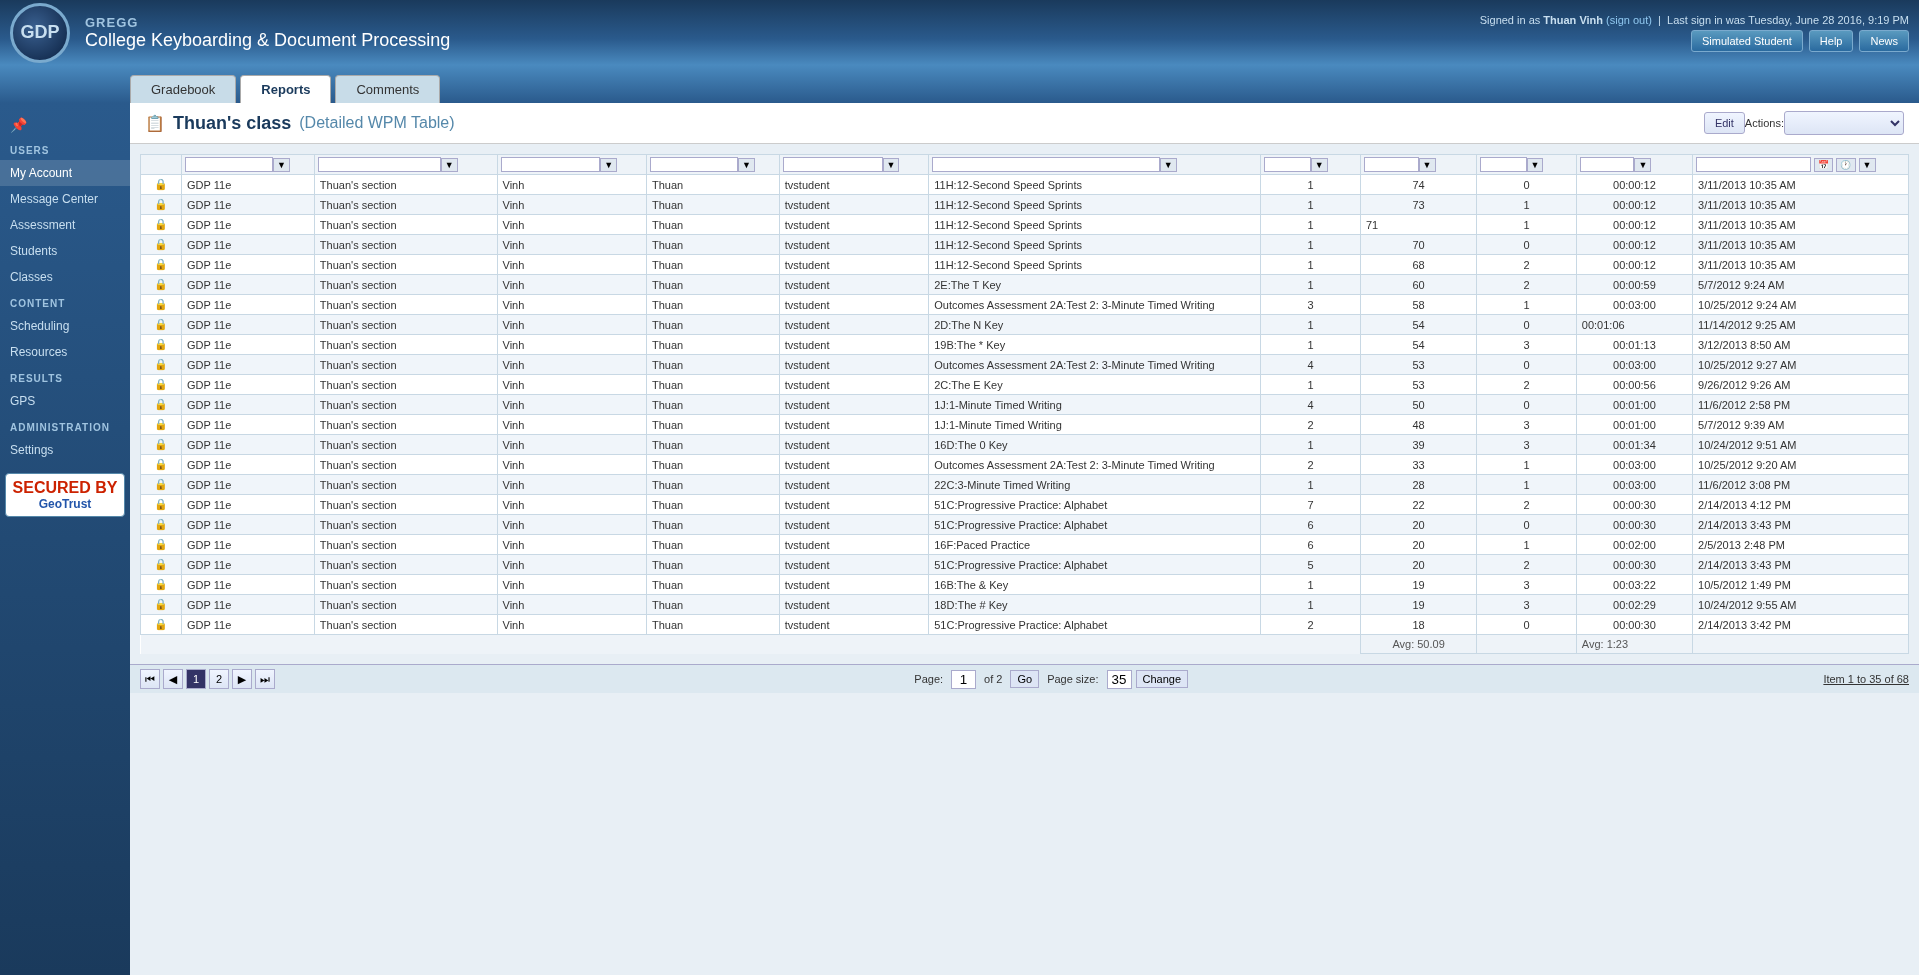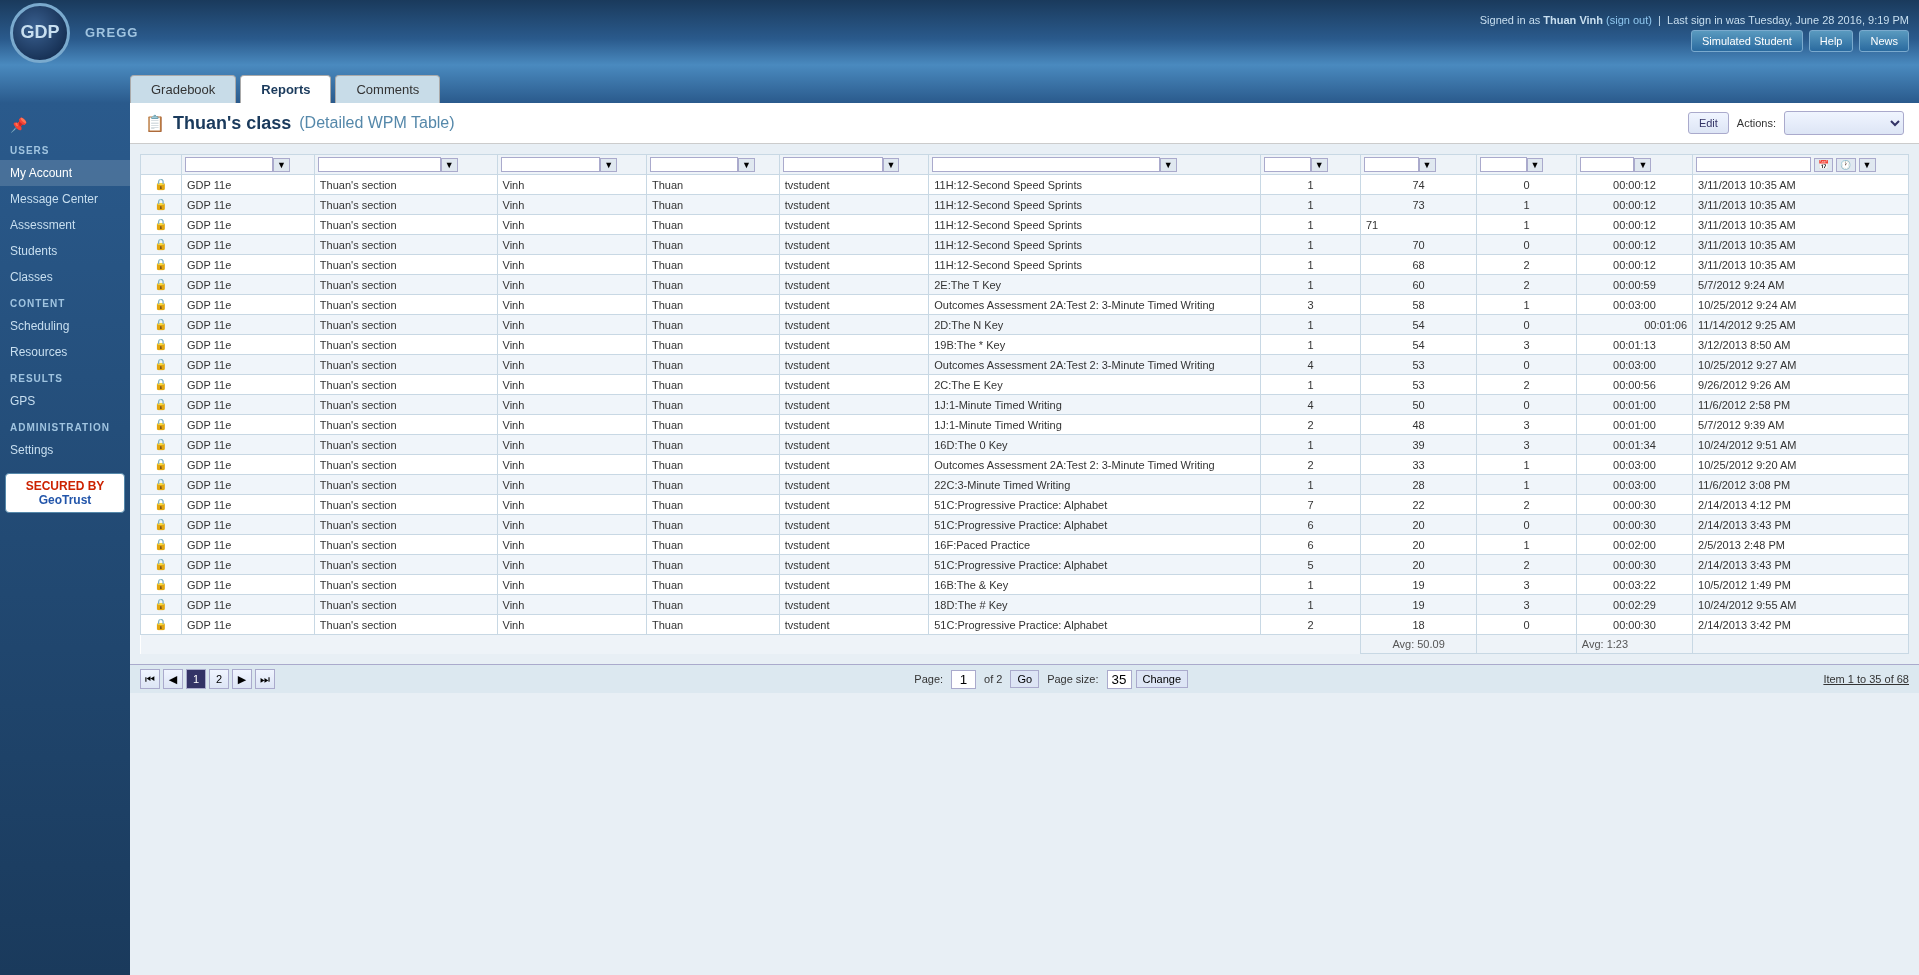--- a/index.html
+++ b/index.html
@@ -111,21 +111,21 @@
       padding: 8px 15px;
       display: flex;
       align-items: center;
       justify-content: space-between;
       border-bottom: 1px solid #ccc;
     }
     #page-title-area { display: flex; align-items: center; gap: 8px; }
     #page-title-icon { color: #5588aa; font-size: 16px; }
     #page-title-text { font-size: 18px; font-weight: bold; color: #1a3a5c; }
     #page-title-sub { font-size: 16px; color: #5588aa; }
-    #page-actions { display: flex; align-items: center; gap: 8px; }
+    #page-actions { display: flex; align-items: center; gap: 0; }
     .action-btn {
       padding: 4px 10px;
       border: 1px solid #aac;
       border-radius: 3px;
       background: linear-gradient(180deg, #f0f5ff, #dde5f5);
       cursor: pointer;
       font-size: 11px;
       color: #336;
       display: flex; align-items: center; gap: 4px;
     }
@@ -224,31 +224,32 @@
     #geotrust {
       margin: 10px 5px;
       background: white;
       border: 1px solid #5588aa;
       border-radius: 4px;
       padding: 5px;
       text-align: center;
       font-size: 9px;
       color: #336;
     }
-    #geotrust .geo-red { color: #cc2200; font-weight: bold; font-size: 12px; }
+    #geotrust .geo-red { color: #cc2200; font-weight: bold; font-size: 16px; }
   </style>
 </head>
 <body>
 
 <div id="header">
   <div id="logo-circle">
     <span>GDP</span>
   </div>
   <div id="header-title">
     <div class="brand">GREGG</div>
+    <div class="product">College Keyboarding &amp; Document Processing</div>
   </div>
   <div id="header-right">
     <div id="signed-in-text">
       <span>Signed in as</span>
       <strong>Thuan Vinh</strong>
       <span style="cursor:pointer;color:#90c8f0">(sign out)</span>
       &nbsp;|&nbsp;
       <span>Last sign in was Tuesday, June 28 2016, 9:19 PM</span>
     </div>
     <div id="header-buttons">
@@ -433,21 +434,21 @@
       <td class="col-icon"><span class="lock-icon">🔒</span></td>
       <td class="col-segment">GDP 11e</td>
       <td class="col-course">Thuan's section</td>
       <td class="col-lastname">Vinh</td>
       <td class="col-firstname">Thuan</td>
       <td class="col-studentid">tvstudent</td>
       <td class="col-title">2D:The N Key</td>
       <td class="col-attempt" style="text-align:center">1</td>
       <td class="col-wpm" style="text-align:center">54</td>
       <td class="col-errors" style="text-align:center">0</td>
-      <td class="col-time" style="text-align:right">00:01:06</td>
+      <td class="col-time" style="text-align:left">00:01:06</td>
       <td class="col-date">11/14/2012 9:25 AM</td>
     </tr>
             <tr class="data-row">
       <td class="col-icon"><span class="lock-icon">🔒</span></td>
       <td class="col-segment">GDP 11e</td>
       <td class="col-course">Thuan's section</td>
       <td class="col-lastname">Vinh</td>
       <td class="col-firstname">Thuan</td>
       <td class="col-studentid">tvstudent</td>
       <td class="col-title">19B:The * Key</td>

